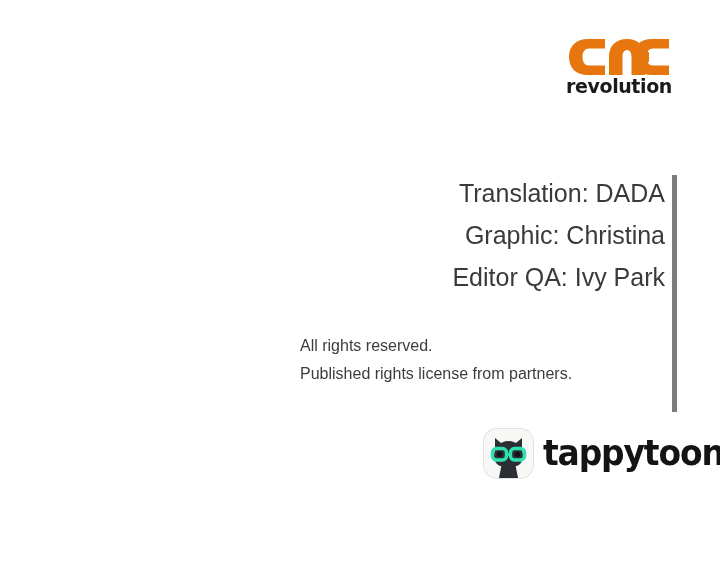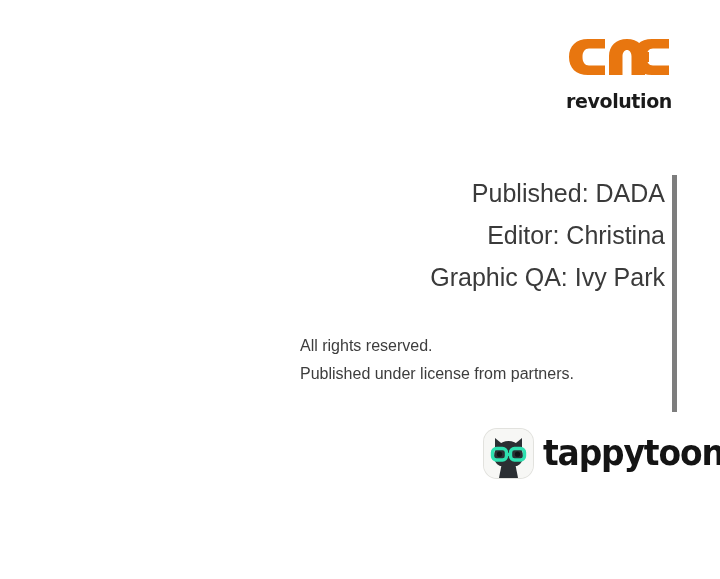--- a/index.html
+++ b/index.html
@@ -24,21 +24,21 @@
     height: 64px;
   }
   #cnc-logo .cnc-mark {
     display: block;
     width: 106px;
     height: 38px;
   }
   #cnc-logo .cnc-word {
     display: block;
     width: 106px;
-    margin-top: 16px;
+    margin-top: 1px;
     text-align: center;
     font-family: "DejaVu Sans", sans-serif;
     font-weight: 700;
     font-size: 19px;
     letter-spacing: -0.4px;
     color: #1a1a1a;
     line-height: 1;
   }
 
   
@@ -127,28 +127,28 @@
 
       <path d="M168 2 H202 V21 H170 C162 21 157 27 157 38 C157 49 162 55 170 55 H202 V74 H168 C144 74 130 60 130 38 C130 16 144 2 168 2 Z" transform="translate(4,0)"></path>
 
       <rect x="150" y="28" width="16" height="20"></rect>
     </g>
   </svg>
   <span class="cnc-word">revolution</span>
 </div>
 
 <div id="credits-block">
-  <div class="credit-line">Published: DADA</div>
-  <div class="credit-line">Editor: Christina</div>
-  <div class="credit-line">Graphic QA: Ivy Park</div>
+  <div class="credit-line">Translation: DADA</div>
+  <div class="credit-line">Graphic: Christina</div>
+  <div class="credit-line">Editor QA: Ivy Park</div>
 </div>
 
 <div id="legal-block">
   <div class="legal-line">All rights reserved.</div>
-  <div class="legal-line">Published under license from partners.</div>
+  <div class="legal-line">Published rights license from partners.</div>
 </div>
 
 <div id="text-divider"></div>
 
 <div id="tappytoon-lockup">
   <div id="tappytoon-icon">
     <svg width="49" height="49" viewBox="0 0 49 49" aria-label="cat with glasses">
       <rect x="0" y="0" width="49" height="49" rx="13" fill="#f7f7f5"></rect>
 
       <path d="M11 9 L11 25 L19.5 16 Z" fill="#2b2f33"></path>

